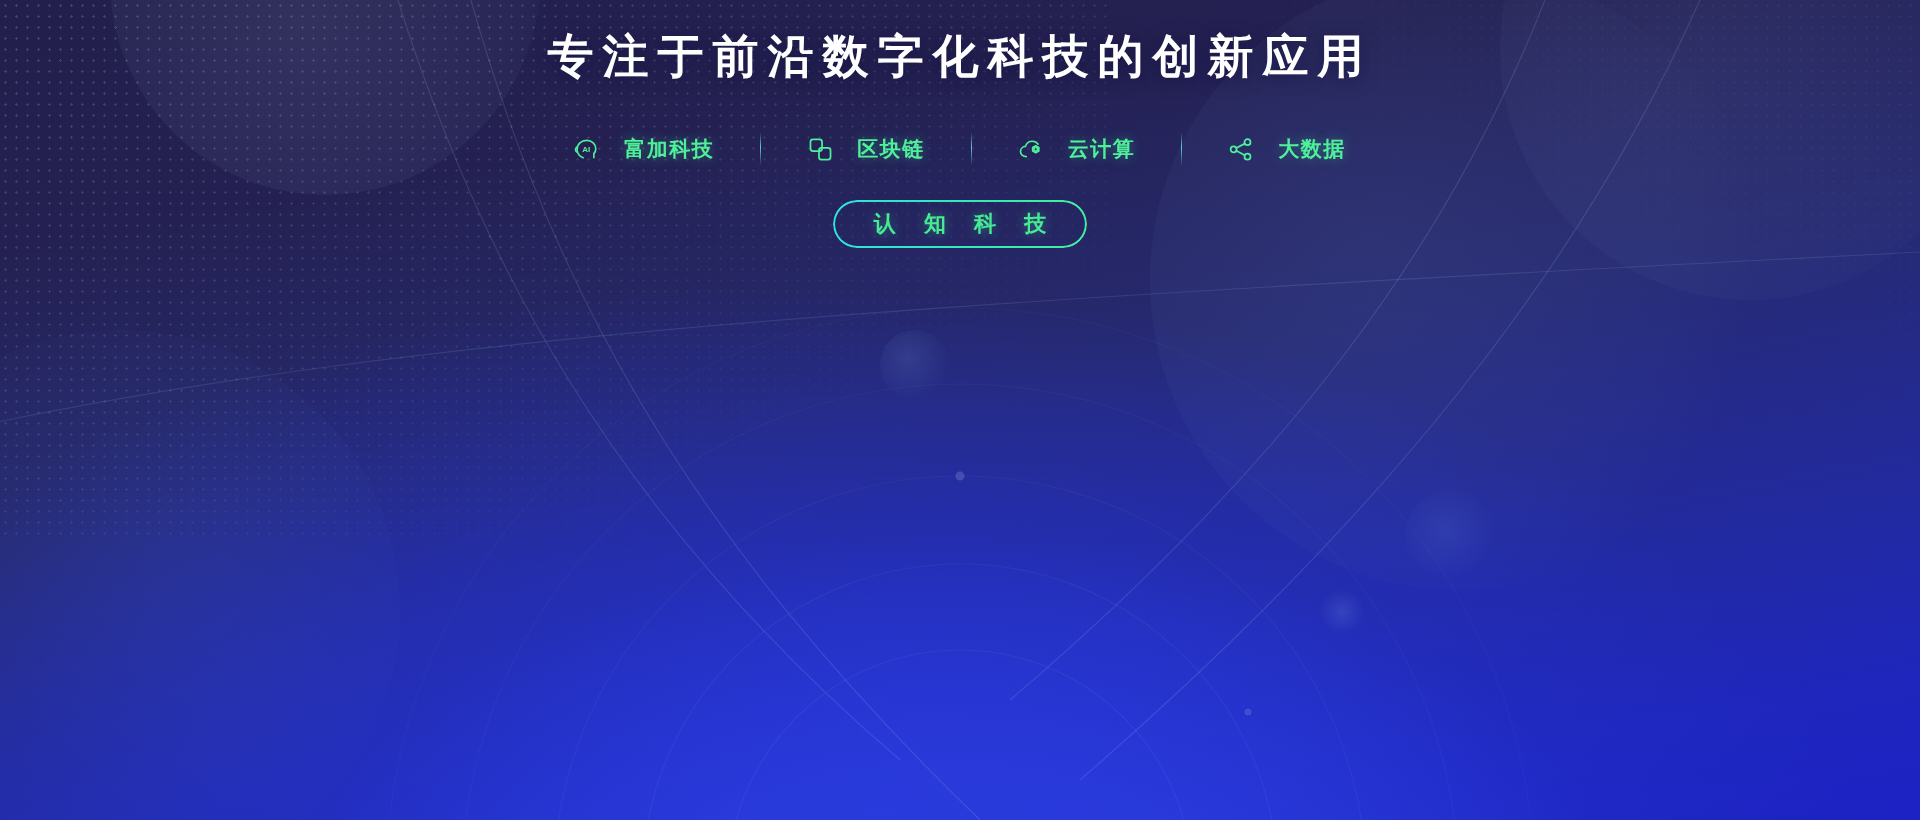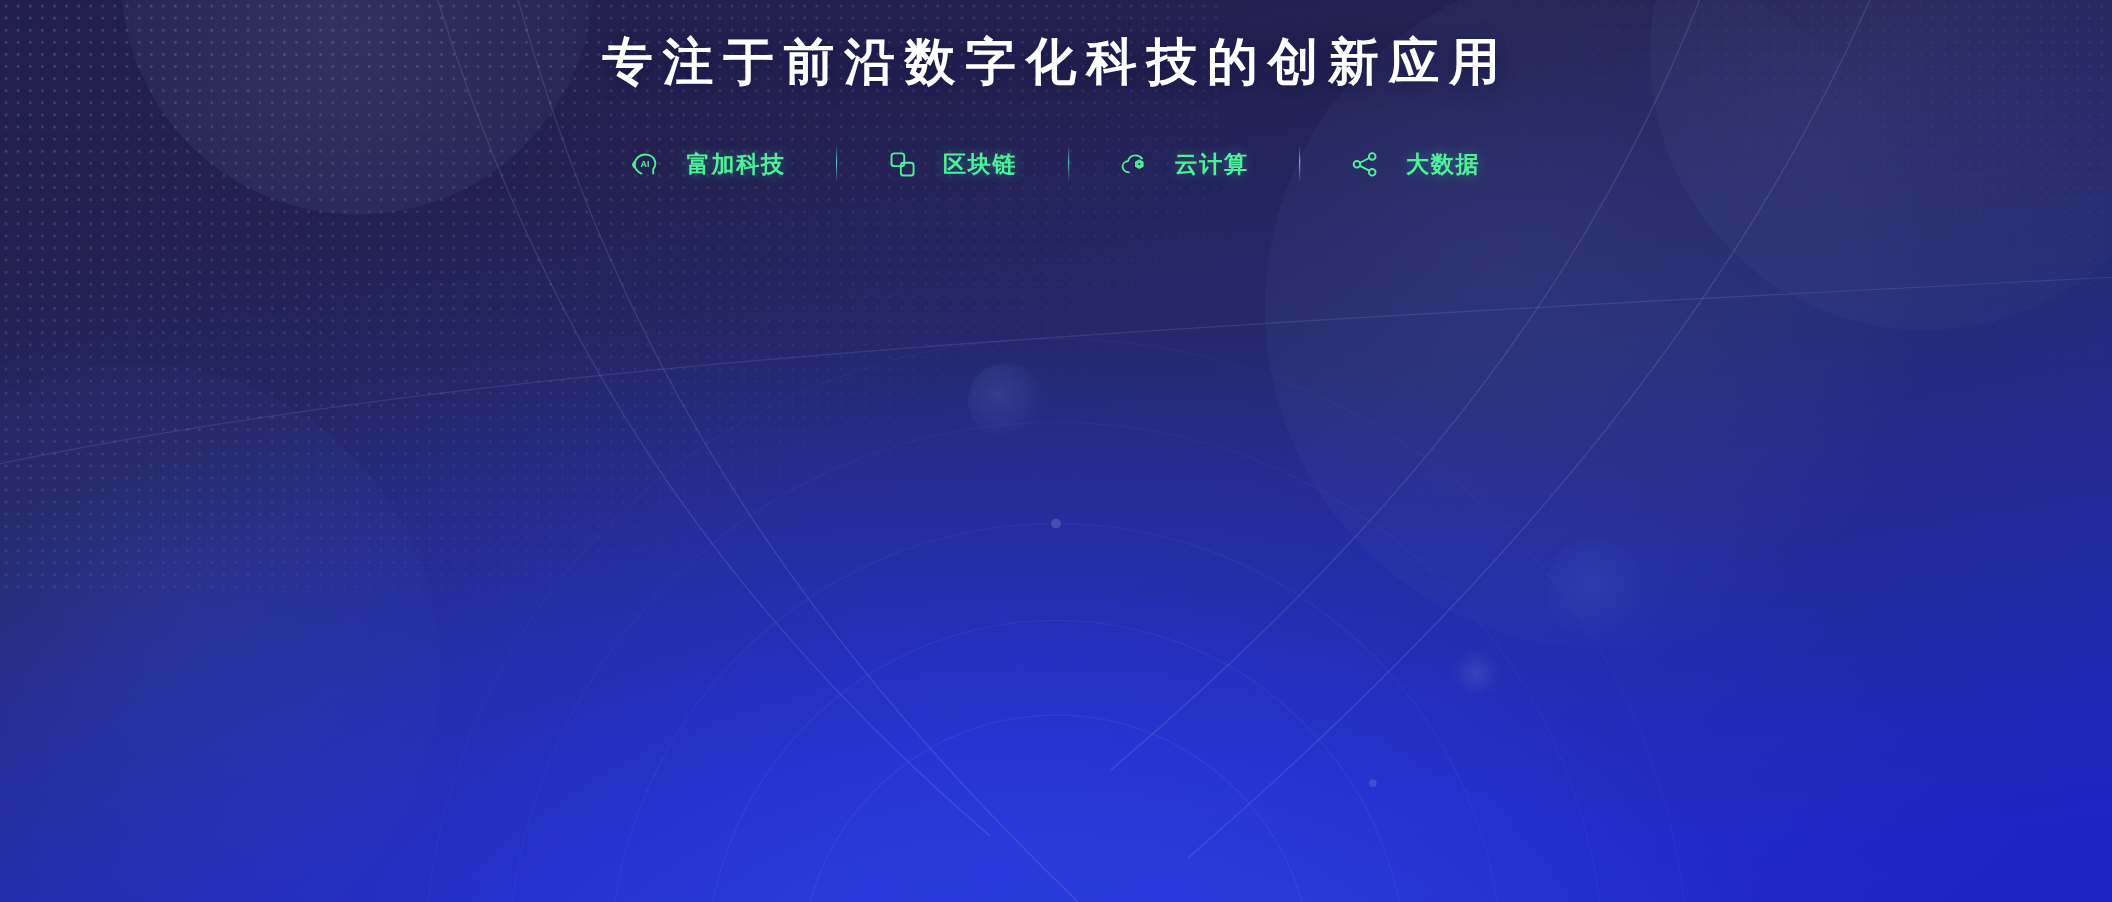--- a/index.html
+++ b/index.html
@@ -288,15 +288,18 @@
             <circle cx="20.2" cy="21.4" r="3.1"></circle>
             <path d="M17.4 7.9 L 8.6 12.4"></path>
             <path d="M8.6 15.4 L 17.4 19.9"></path>
           </g>
         </svg>
         <span class="tag-label">大数据</span>
       </div>
 
     </div>
 
+    <div class="badge-wrap">
+      <div class="badge">认 知 科 技</div>
+    </div>
 
   </div>
 </div>
 
 </body></html>

